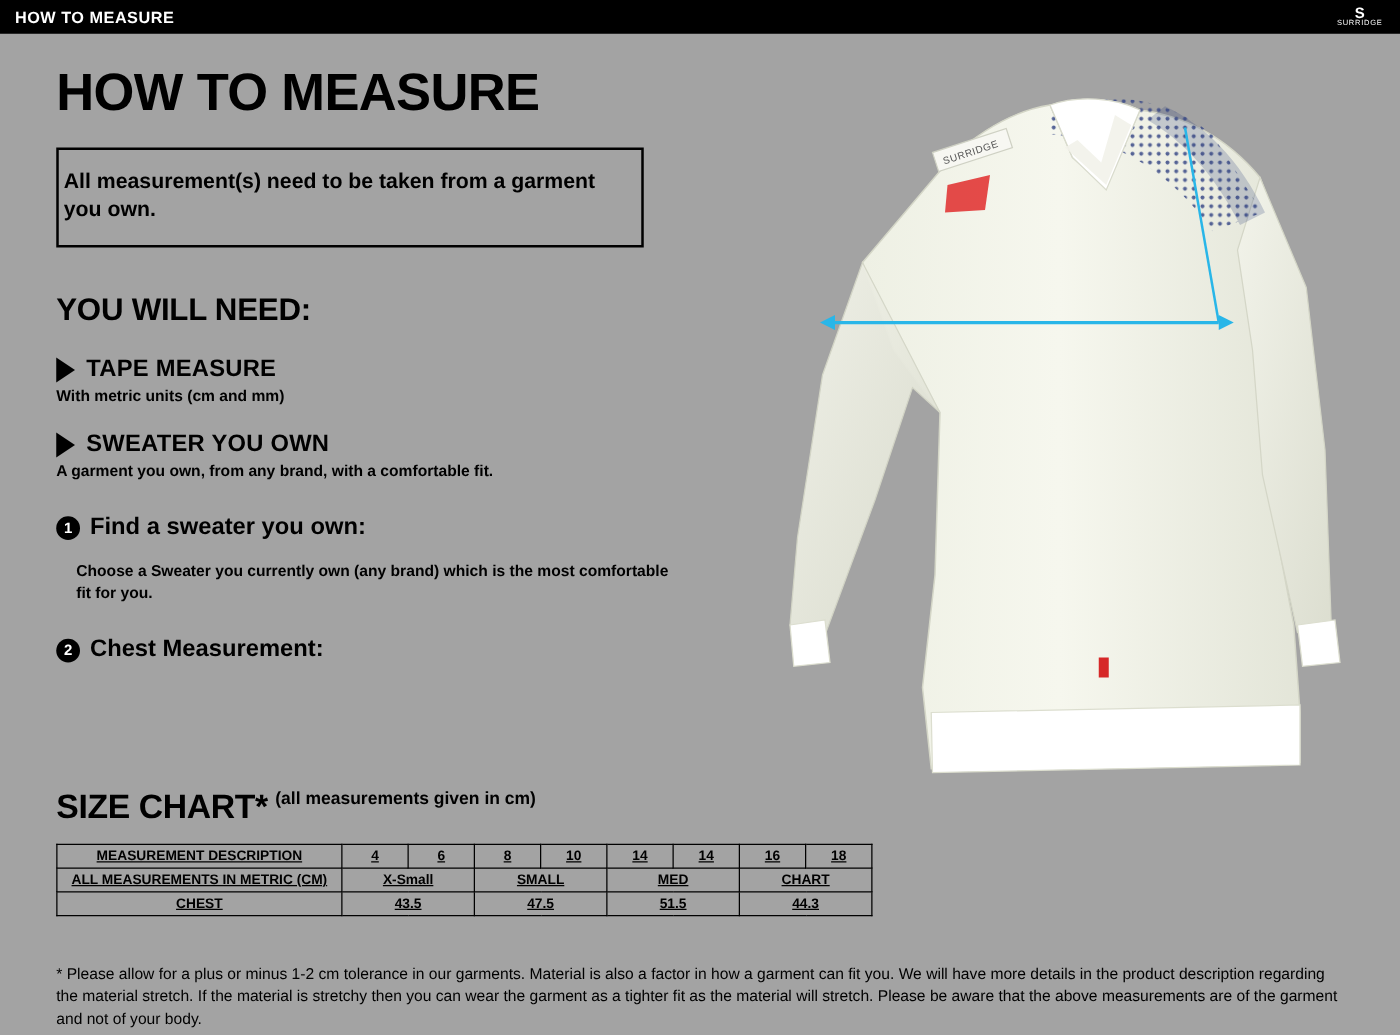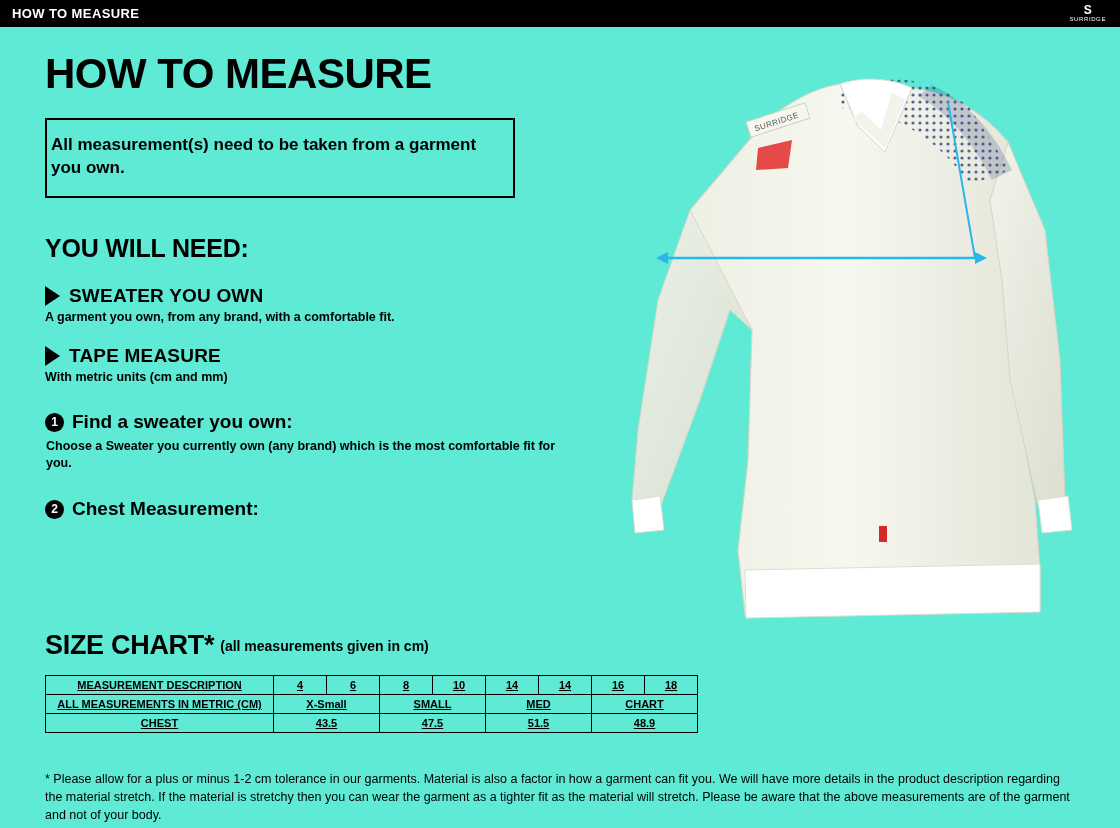--- a/index.html
+++ b/index.html
@@ -6,21 +6,21 @@
   html, body {
     margin: 0; padding: 0;
     width: 1120px; height: 828px;
     background: #ffffff;
     font-family: "Liberation Sans", sans-serif;
     overflow: hidden;
   }
   .page {
     position: relative;
     width: 1120px; height: 828px;
-    background: #5eead4;
+    background: #a3a3a3;
   }
 
   
   .topbar {
     position: absolute; top: 0; left: 0;
     width: 1120px; height: 27px;
     background: #000000;
     color: #ffffff;
     display: flex;
     align-items: center;
@@ -133,33 +133,33 @@
   }
   .step-title {
     font-size: 19px;
     font-weight: bold;
     color: #000;
   }
   .step-body {
     font-size: 12.5px;
     font-weight: bold;
     line-height: 1.35;
-    margin: 1px;
+    margin: 16px;
     color: #000;
   }
 
   
   .chart-wrap {
     position: absolute;
     left: 45px; top: 630px;
     width: 1030px;
   }
   .chart-heading {
     display: flex;
-    align-items: center;
+    align-items: flex-start;
     gap: 6px;
     margin-bottom: 14px;
   }
   .chart-heading .big {
     font-size: 27px;
     font-weight: bold;
     letter-spacing: -0.3px;
     color: #000;
   }
   .chart-heading .small {
@@ -239,31 +239,31 @@
 
     <div class="notice-box">
       <p>All measurement(s) need to be taken from a garment you own.</p>
     </div>
 
     <h2 class="section-title">YOU WILL NEED:</h2>
 
     <div class="need-item">
       <div class="need-head">
         <span class="tri"></span>
+        <span class="need-label">TAPE MEASURE</span>
+      </div>
+      <p class="need-sub">With metric units (cm and mm)</p>
+    </div>
+
+    <div class="need-item">
+      <div class="need-head">
+        <span class="tri"></span>
         <span class="need-label">SWEATER YOU OWN</span>
       </div>
       <p class="need-sub">A garment you own, from any brand, with a comfortable fit.</p>
-    </div>
-
-    <div class="need-item">
-      <div class="need-head">
-        <span class="tri"></span>
-        <span class="need-label">TAPE MEASURE</span>
-      </div>
-      <p class="need-sub">With metric units (cm and mm)</p>
     </div>
 
     <div class="step">
       <div class="step-head">
         <span class="circ-num">1</span>
         <span class="step-title">Find a sweater you own:</span>
       </div>
       <p class="step-body">Choose a Sweater you currently own (any brand) which is the most comfortable fit for you.</p>
     </div>
 
@@ -358,20 +358,20 @@
           <td class="size-name" colspan="2">X-Small</td>
           <td class="size-name" colspan="2">SMALL</td>
           <td class="size-name" colspan="2">MED</td>
           <td class="size-name" colspan="2">CHART</td>
         </tr>
         <tr>
           <td class="chest-cell">CHEST</td>
           <td class="val-cell" colspan="2">43.5</td>
           <td class="val-cell" colspan="2">47.5</td>
           <td class="val-cell" colspan="2">51.5</td>
-          <td class="val-cell" colspan="2">48.9</td>
+          <td class="val-cell" colspan="2">44.3</td>
         </tr>
       </tbody>
     </table>
   </div>
 
   <div class="footnote">* Please allow for a plus or minus 1-2 cm tolerance in our garments. Material is also a factor in how a garment can fit you. We will have more details in the product description regarding the material stretch.  If the material is stretchy then you can wear the garment as a tighter fit as the material will stretch.  Please be aware that the above measurements are of the garment and not of your body.</div>
 </div>
 
 </body></html>

